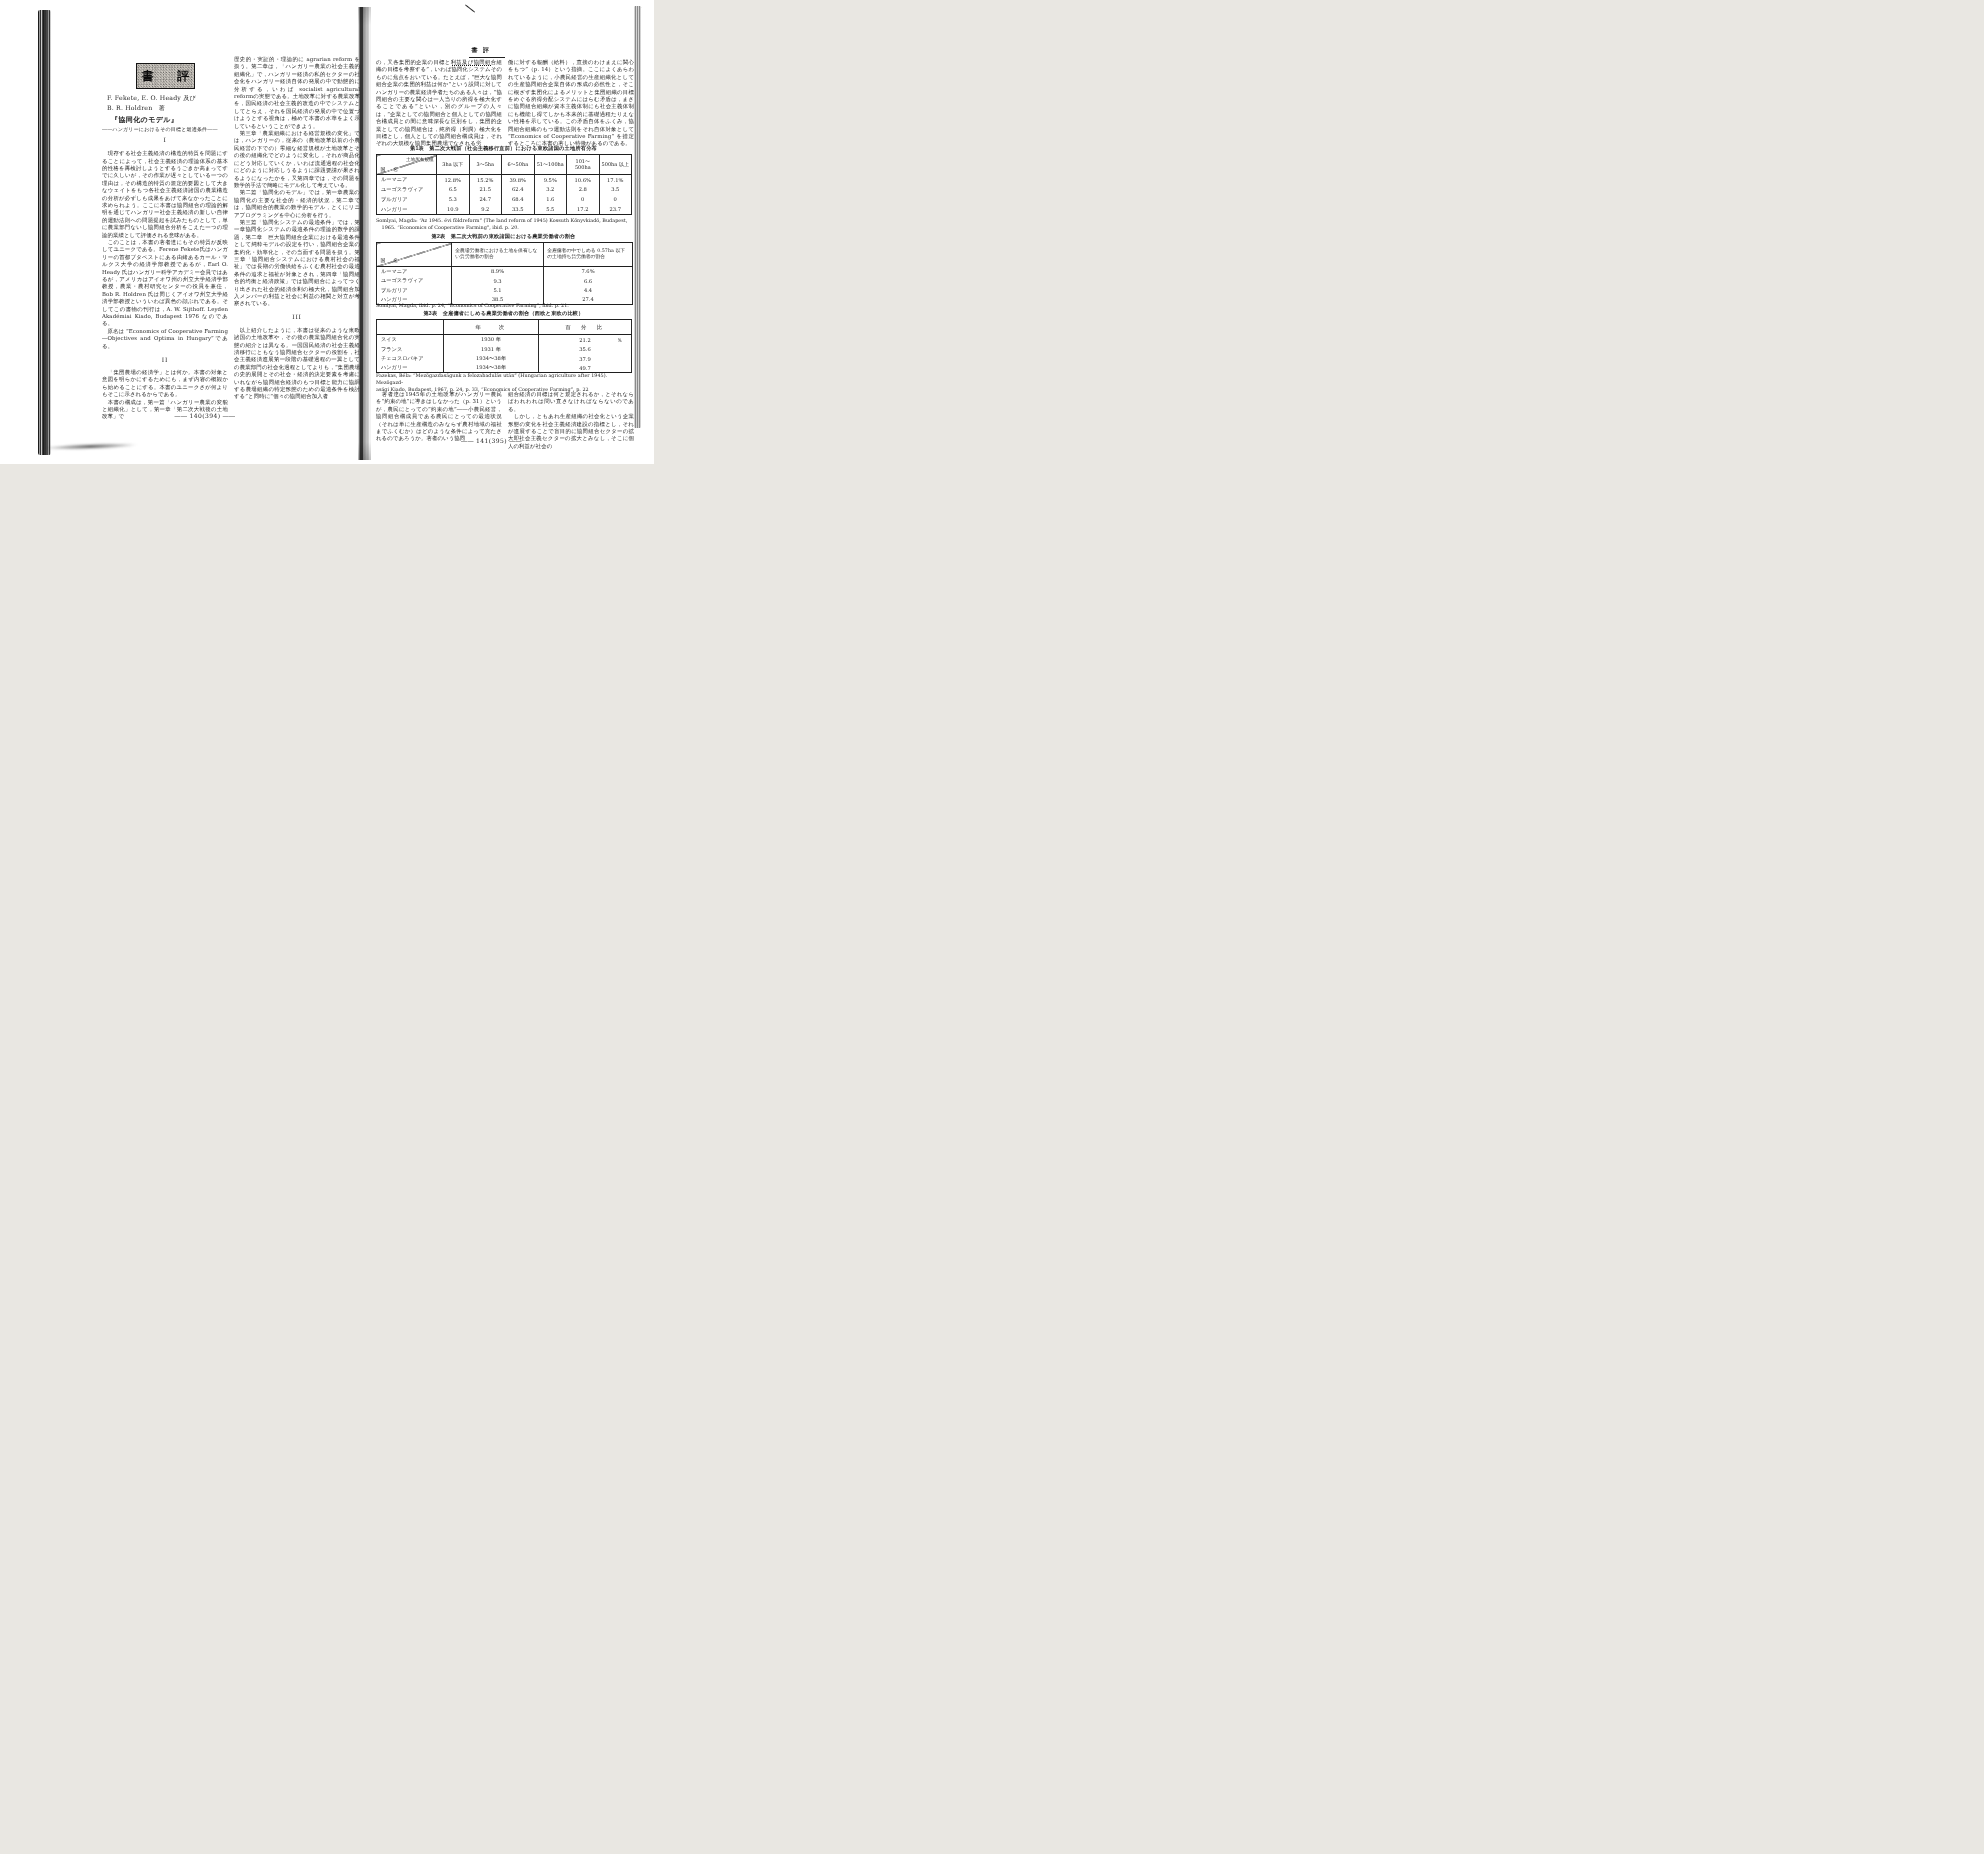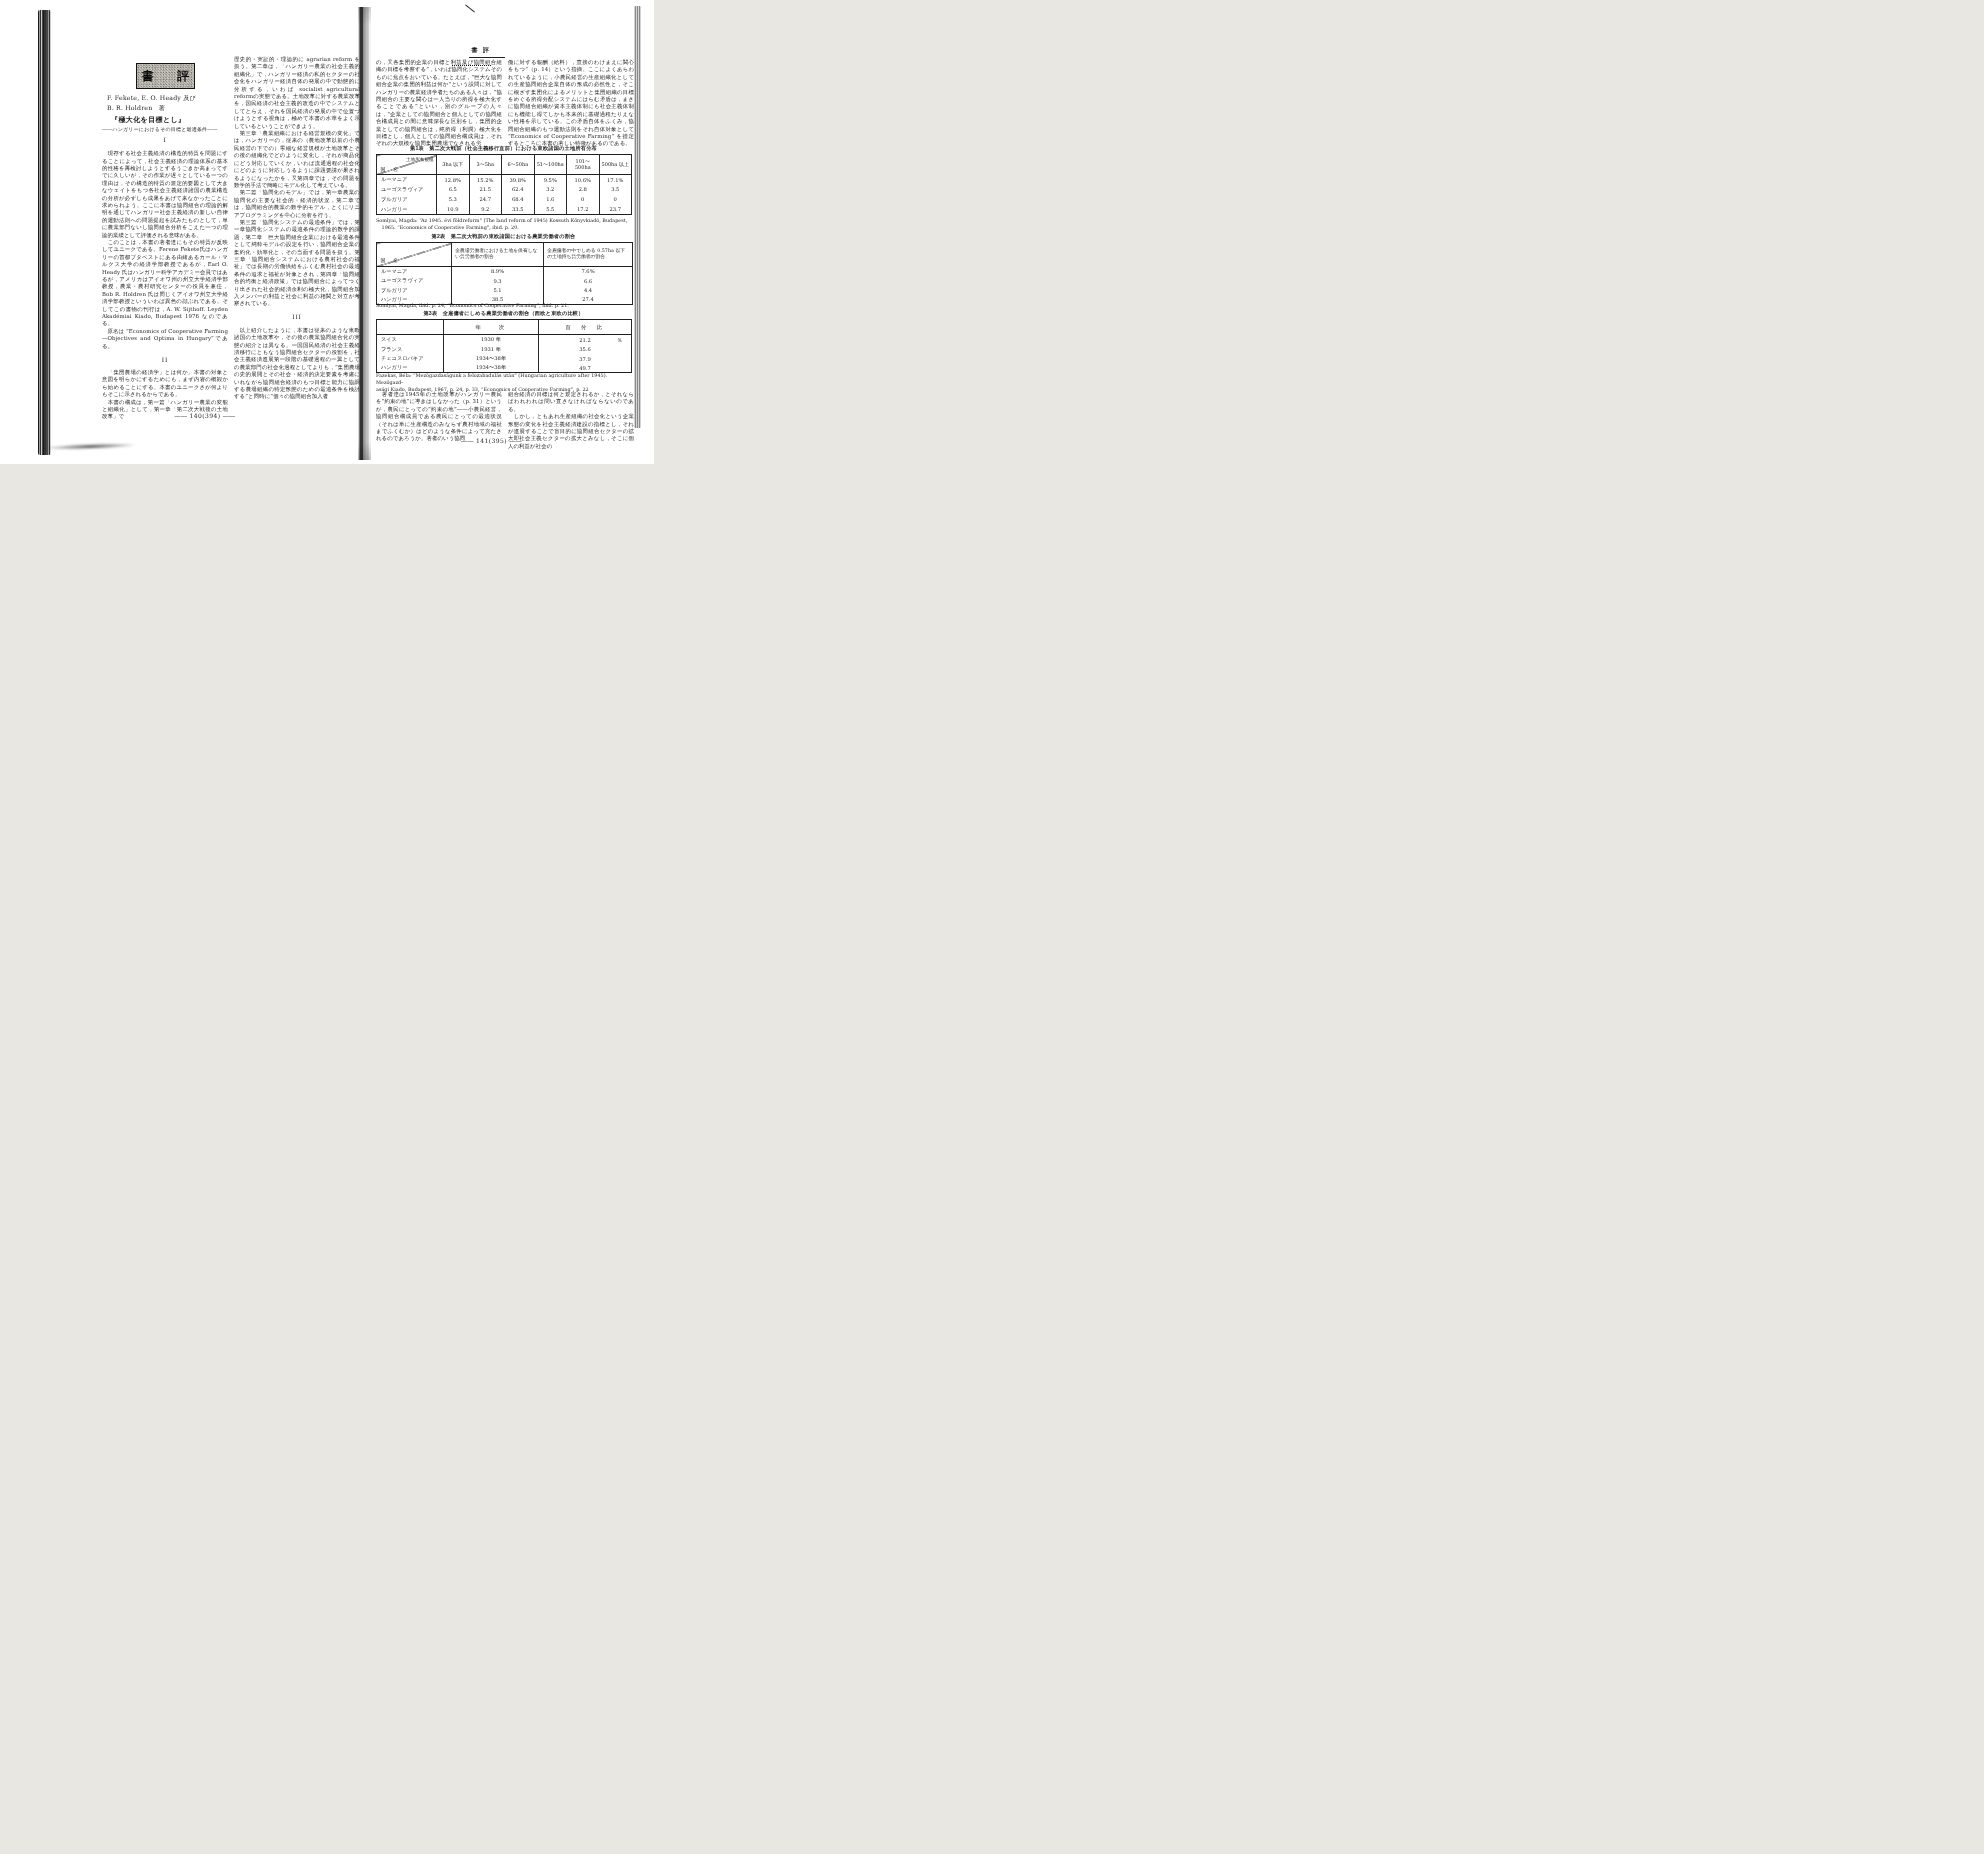--- a/index.html
+++ b/index.html
@@ -146,21 +146,21 @@
     <div class="stamp">
       <span>書</span>
       <span>評</span>
     </div>
 
     <div class="authors">
       <div>F. Fekete, E. O. Heady 及び</div>
       <div>B. R. Holdren　著</div>
     </div>
 
-    <div class="book-title">『極大化を目標とし』</div>
+    <div class="book-title">『協同化のモデル』</div>
     <div class="subtitle">――ハンガリーにおけるその目標と最適条件――</div>
 
     <div class="col col1">
       <div class="sec first">I</div>
       <p>　現存する社会主義経済の構造的特質を問題にすることによって，社会主義経済の理論体系の基本的性格を再検討しようとするうごきか高まってすでに久しいが，その作業が遅々としている一つの理由は，その構造的特質の規定的要因として大きなウェイトをもつ各社会主義経済諸国の農業構造の分析が必ずしも成果をあげて来なかったことに求められよう。ここに本書は協同組合の理論的解明を通じてハンガリー社会主義経済の新しい自律的運動法則への問題提起を試みたものとして，単に農業部門ないし協同組合分析をこえた一つの理論的業績として評価される意味がある。</p>
       <p>　このことは，本書の著者達にもその特質が反映してユニークである。Ferene Fekete氏はハンガリーの首都ブタペストにある由緒あるカール・マルクス大学の経済学部教授であるが，Earl O. Heady 氏はハンガリー科学アカデミー会員ではあるが，アメリカはアイオワ州の州立大学経済学部教授，農業・農村研究センターの役員を兼任，Bob R. Holdren 氏は同じくアイオワ州立大学経済学部教授といういわば異色の顔ぶれである。そしてこの書物の刊行は，A. W. Sijthoff. Leyden Akadémiai Kiado, Budapest 1976 なのである。</p>
       <p>　原名は “Economics of Cooperative Farming ―Objectives and Optima in Hungary”である。</p>
       <div class="sec">II</div>
       <p>　「集団農場の経済学」とは何か。本書の対象と意図を明らかにするためにも，まず内容の概観から始めることにする。本書のユニークさが何よりもそこに示されるからである。</p>
       <p>　本書の構成は，第一篇「ハンガリー農業の変貌と組織化」として，第一章「第二次大戦後の土地改革」で</p>

